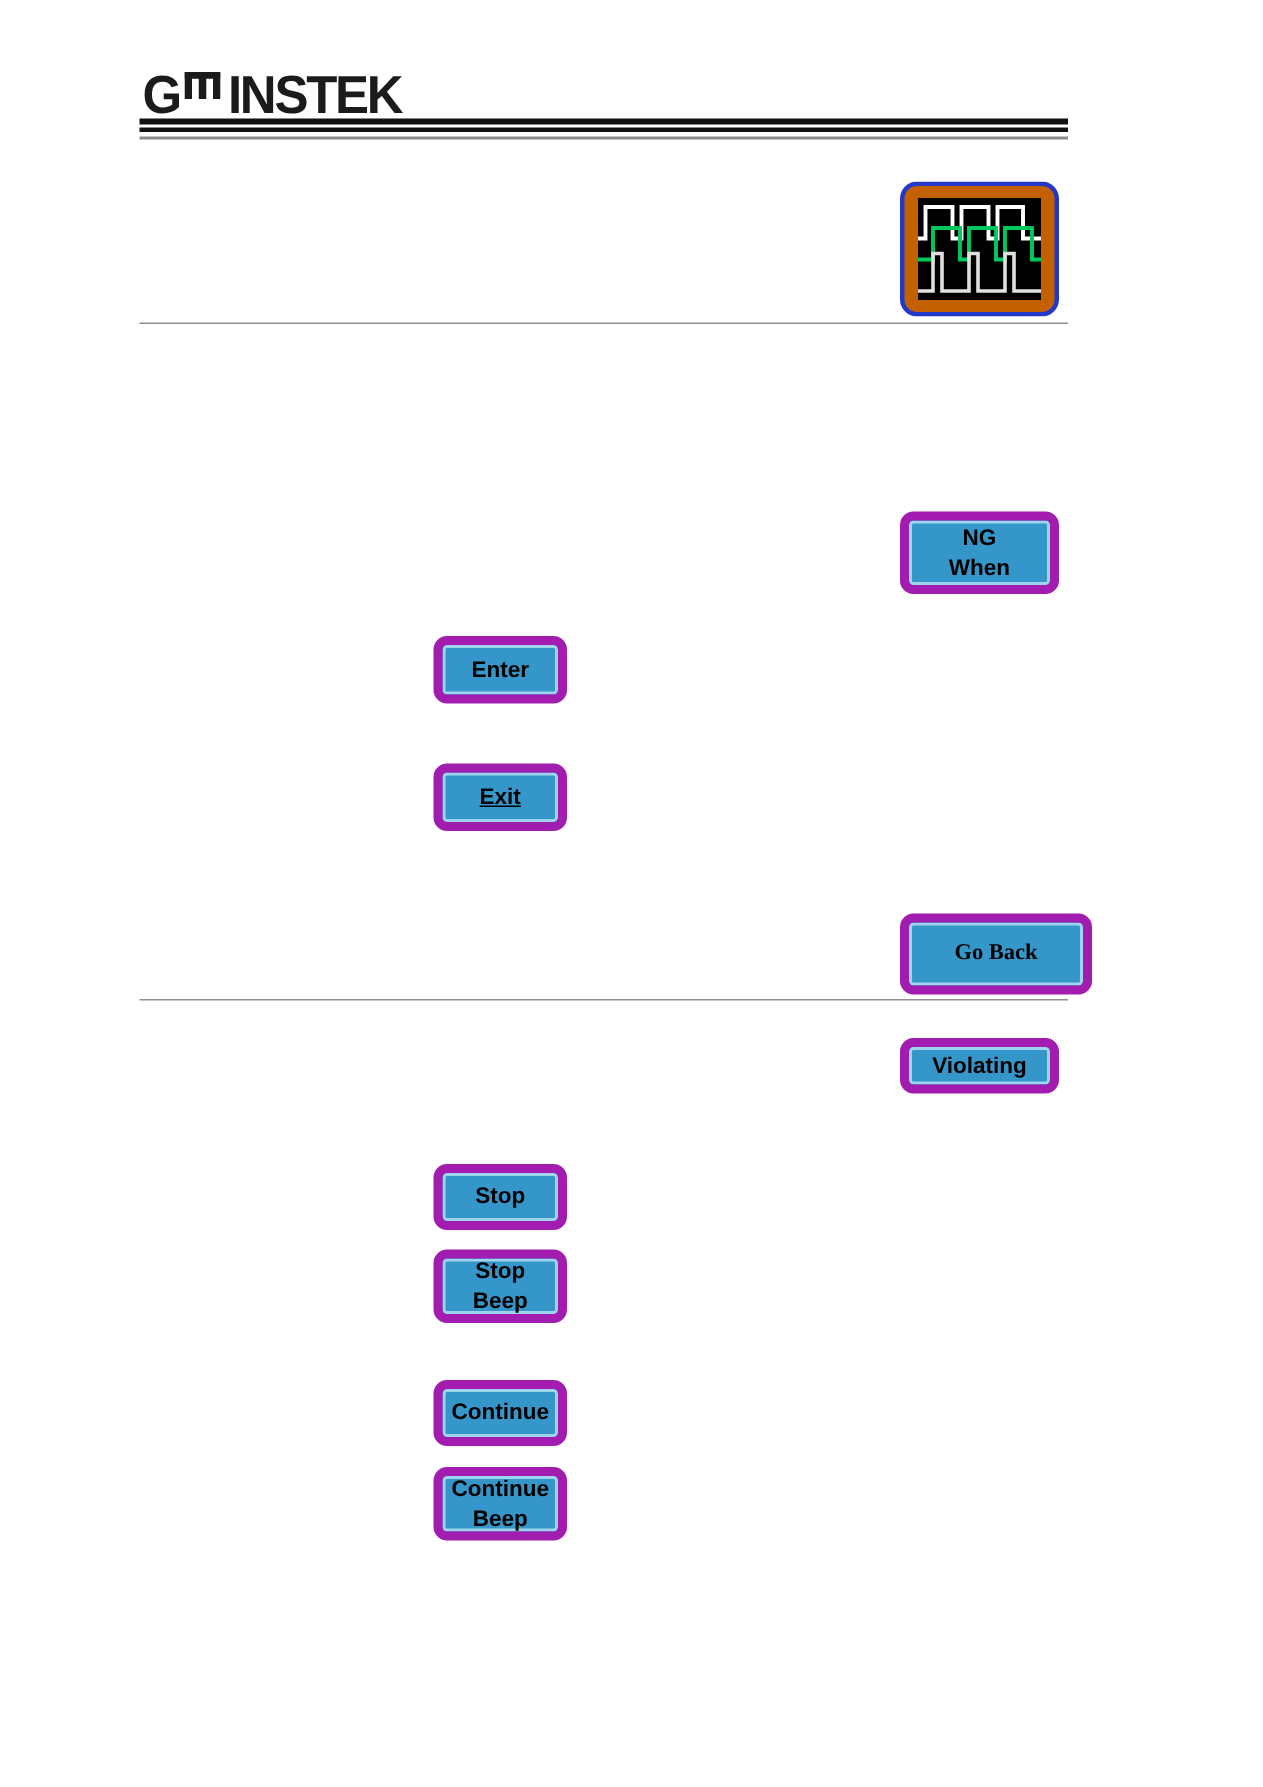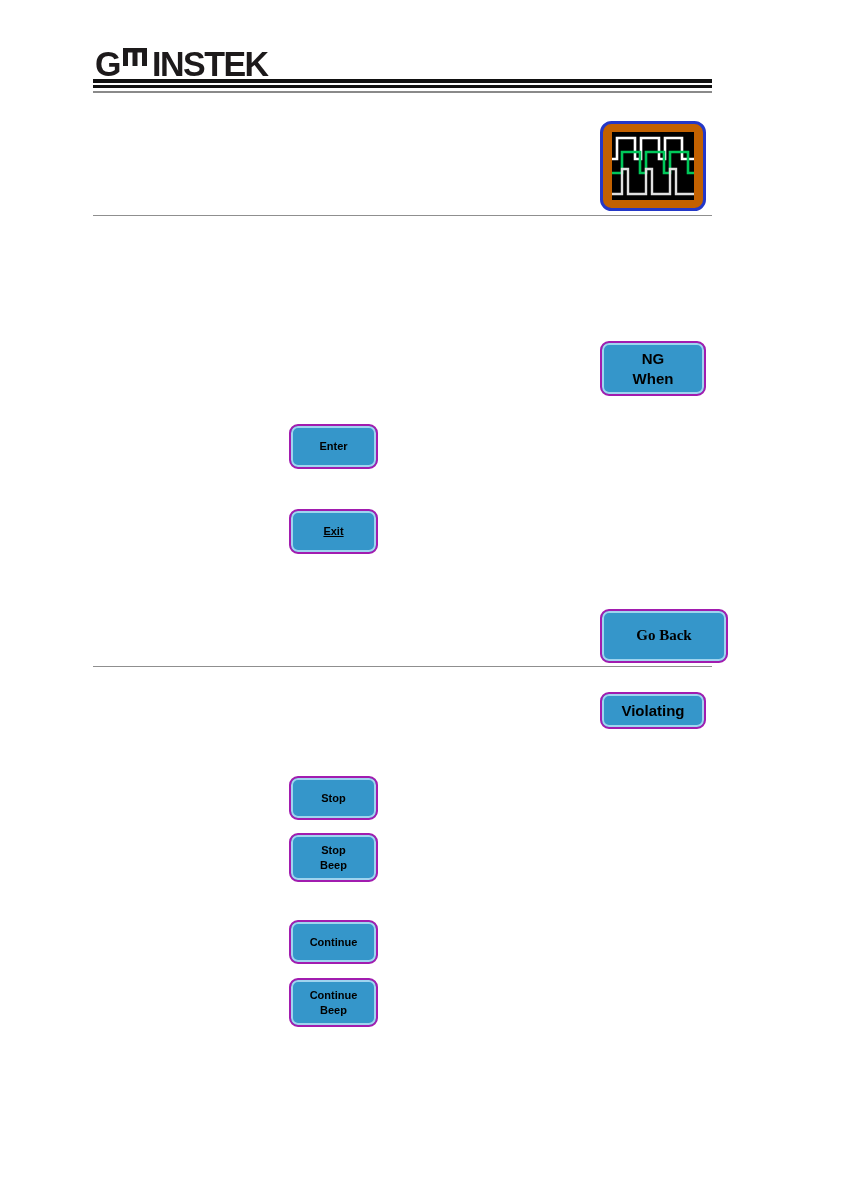--- a/index.html
+++ b/index.html
@@ -57,37 +57,37 @@
     width: 106px;
     height: 90px;
   }
   .template-icon svg { display: block; }
 
   
   .btn {
     position: absolute;
     box-sizing: border-box;
     background: #3596CA;
-    border: 2px solid #a21caf;
+    border: 6px solid #a21caf;
     border-radius: 9px;
     box-shadow: inset 0 0 0 2px #9FD4EF;
     color: #000000;
     font-family: "Liberation Sans", sans-serif;
     font-weight: bold;
     display: flex;
     align-items: center;
     justify-content: center;
     text-align: center;
     white-space: pre-line;
     line-height: 1.3;
     padding: 0;
     cursor: pointer;
   }
   .btn-right { font-size: 15px; }
-  .btn-left  { font-size: 11px; }
+  .btn-left  { font-size: 15px; }
 
   #btn-ng-when       { left: 600px; top: 341px; width: 106px; height: 55px; }
   #btn-enter         { left: 289px; top: 424px; width: 89px;  height: 45px; }
   #btn-exit          { left: 289px; top: 509px; width: 89px;  height: 45px; text-decoration: underline; }
   #btn-go-back       { left: 600px; top: 609px; width: 128px; height: 54px; font-family: Liberation Serif, serif; }
   #btn-violating     { left: 600px; top: 692px; width: 106px; height: 37px; }
   #btn-stop          { left: 289px; top: 776px; width: 89px;  height: 44px; }
   #btn-stop-beep     { left: 289px; top: 833px; width: 89px;  height: 49px; }
   #btn-continue      { left: 289px; top: 920px; width: 89px;  height: 44px; }
   #btn-continue-beep { left: 289px; top: 978px; width: 89px;  height: 49px; }

